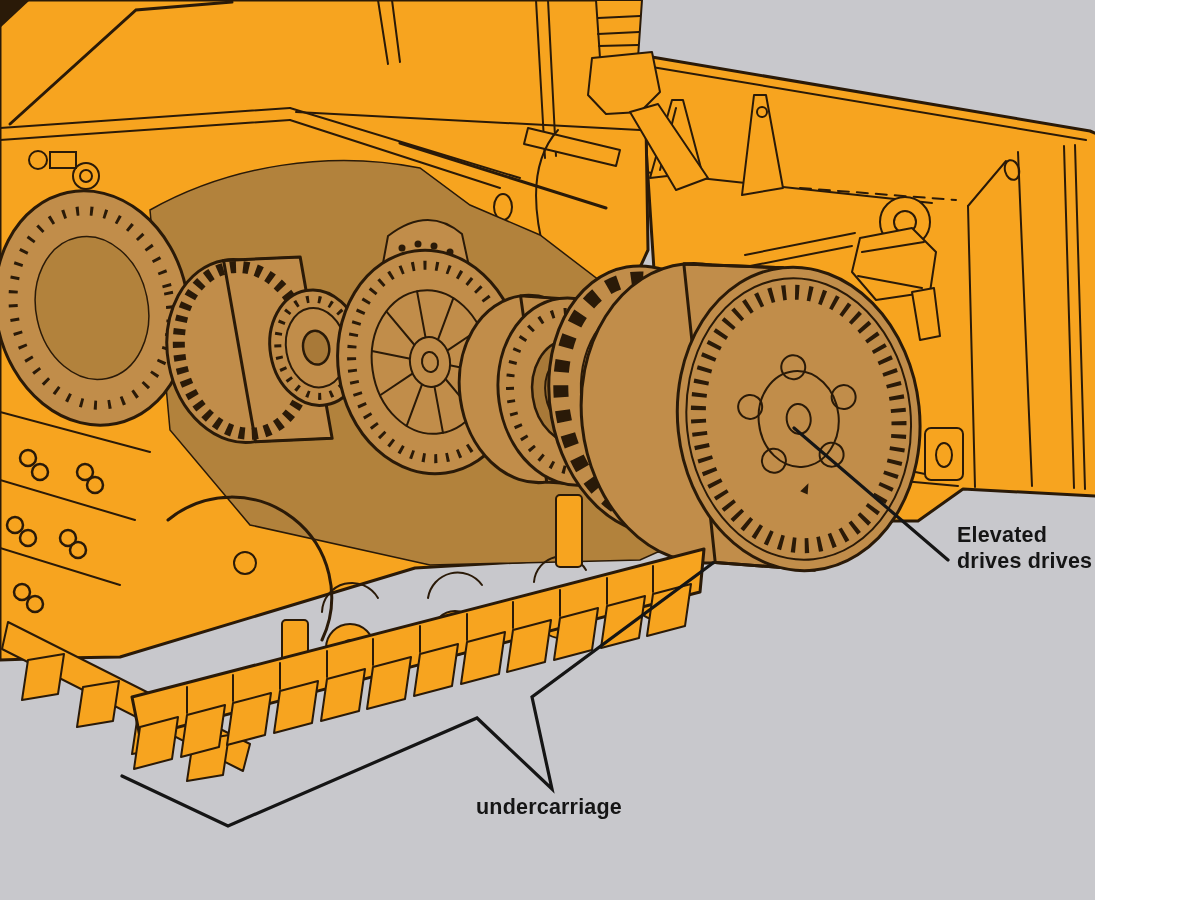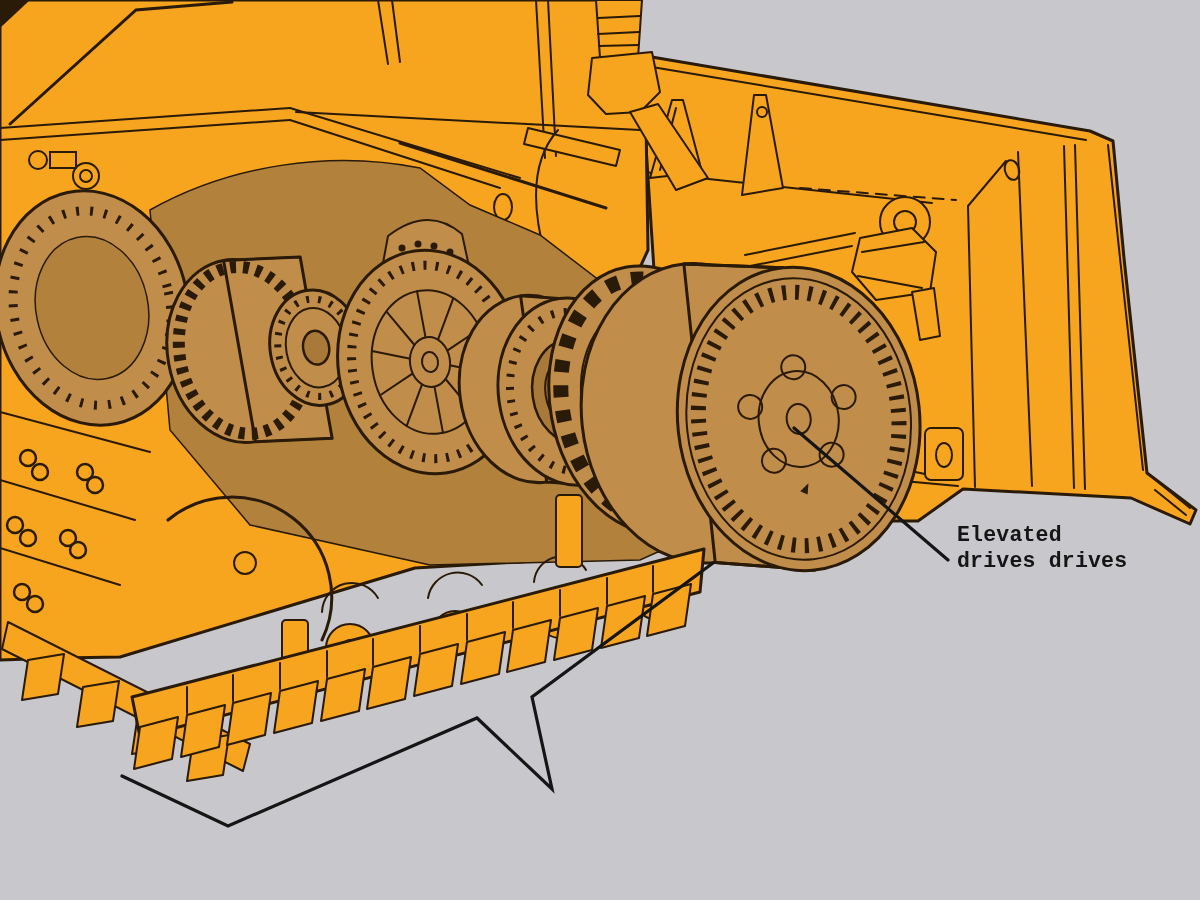--- a/index.html
+++ b/index.html
@@ -1,21 +1,21 @@
 <!DOCTYPE html>
 <html style="--background: #c8c8cc; --machine-orange: #f7a41f; --cutaway-tan: #b2823c; --part-tan: #c18d4a; --part-tan-dark: #a87938; --outline: #2a1a08; --label-text: #151515;"><head>
 <meta charset="utf-8">
 <style>
   html,body{margin:0;padding:0;}
   #stage{
     position:relative;
-    width:1200px;height:900px;
+    width:1095px;height:900px;
     overflow:hidden;
     background:var(--background,#c8c8cc);
-    font-family:Liberation Mono, monospace;
+    font-family:Liberation Sans, sans-serif;
   }
   svg{position:absolute;left:0;top:0;}
   
   .orange{fill:var(--machine-orange);stroke:var(--outline);stroke-width:3;stroke-linejoin:round;}
   .orange-thin{fill:var(--machine-orange);stroke:var(--outline);stroke-width:2;stroke-linejoin:round;}
   .tan{fill:var(--part-tan);stroke:var(--outline);stroke-width:3;stroke-linejoin:round;}
   .tan-thin{fill:var(--part-tan);stroke:var(--outline);stroke-width:2;}
   .tan-dark{fill:var(--part-tan-dark);stroke:var(--outline);stroke-width:2.5;}
   .cut{fill:var(--cutaway-tan);stroke:var(--outline);stroke-width:1.5;}
   .ln{fill:none;stroke:var(--outline);stroke-width:2;stroke-linecap:round;}
@@ -244,14 +244,15 @@
       <path class="leader" d="M122,776 L228,826 L477,718 L552,789 L532,697 L713,563"></path>
     </g>
   </svg>
 
   <div class="label" style="left:957px;top:522px;">
     <div>Elevated</div>
     <div>drives drives</div>
   </div>
 
   <div class="label" style="left:476px;top:794px;">
+    <div>undercarriage</div>
   </div>
 </div>
 
 </body></html>

